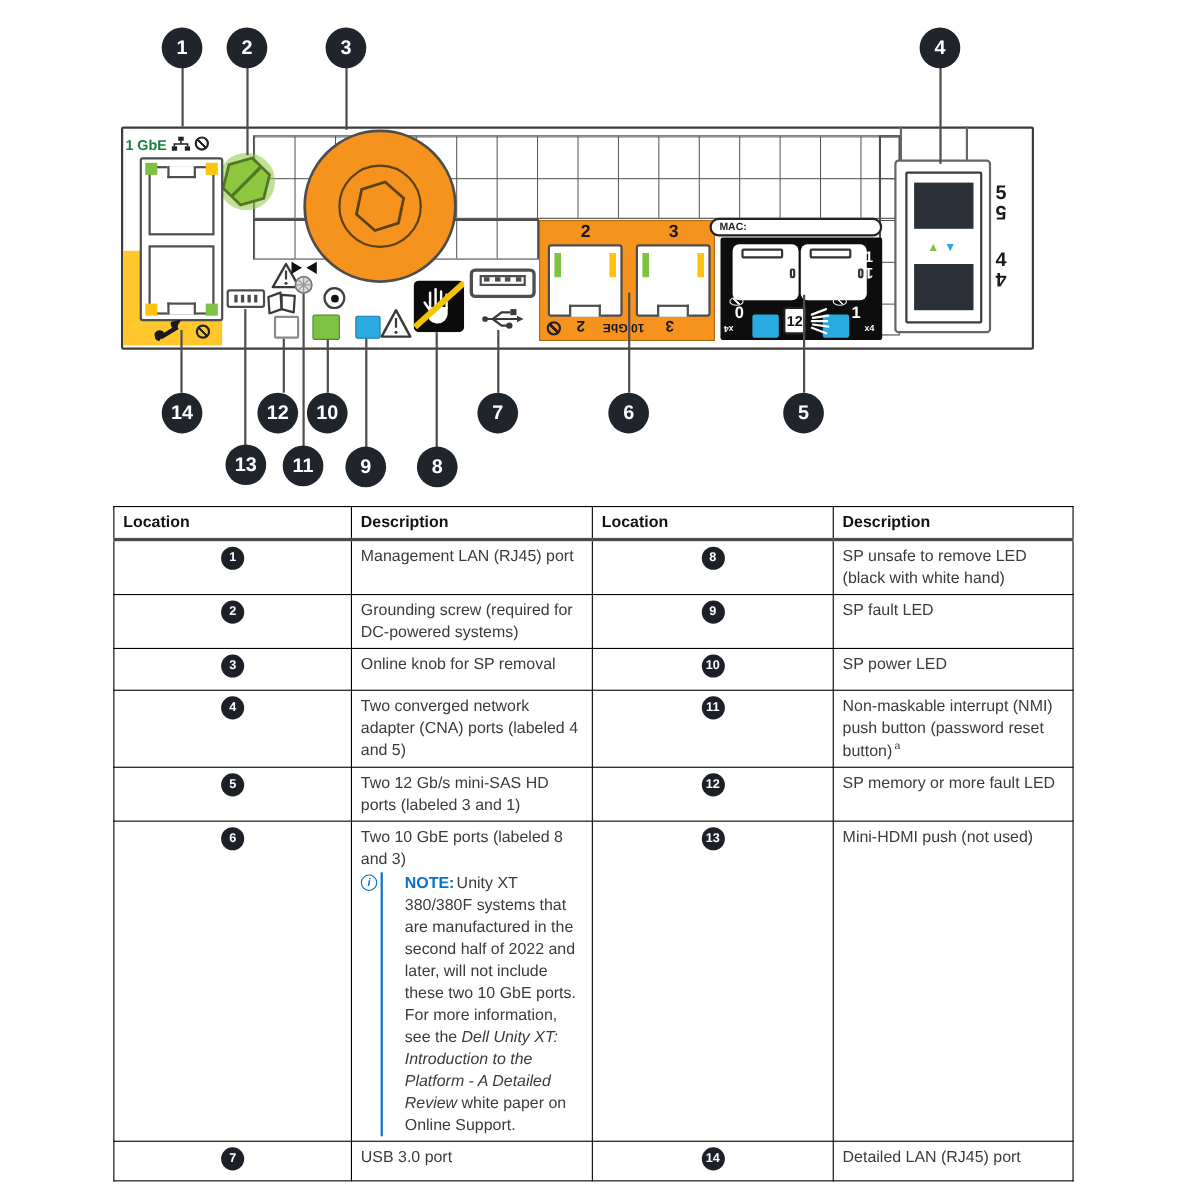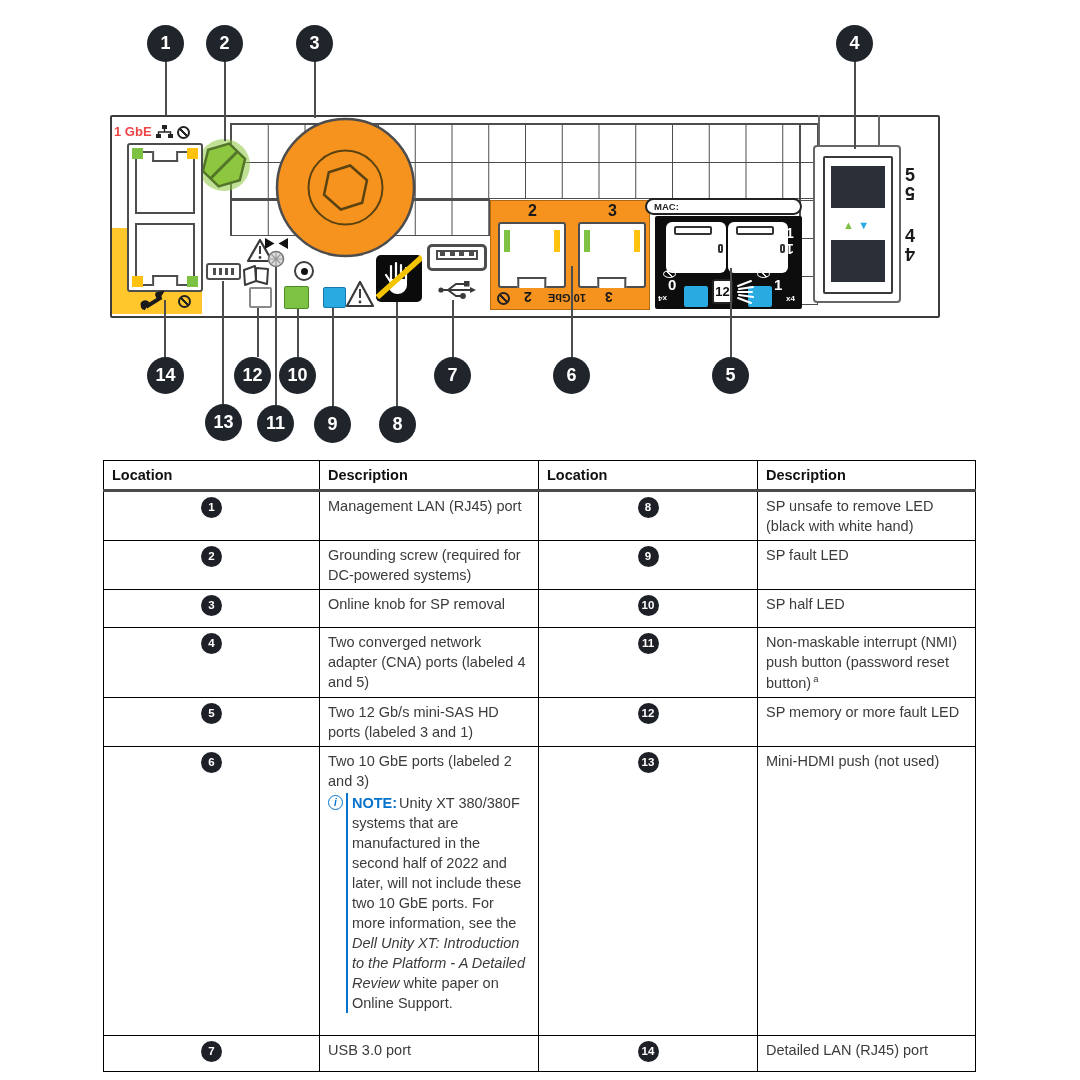--- a/index.html
+++ b/index.html
@@ -14,21 +14,21 @@
   .mgmtblock{position:absolute;left:127px;top:143px;width:76px;height:149px;border:2px solid #4d4d4d;border-radius:3px;background:#fff;z-index:3;box-sizing:border-box;}
   .rj{position:absolute;border:2px solid #4d4d4d;background:#fff;box-sizing:border-box;}
   .rj .slot{position:absolute;left:50%;transform:translateX(-50%);width:46%;height:11px;border:2px solid #4d4d4d;background:#fff;box-sizing:border-box;}
   .rj.nb .slot{bottom:-2px;border-bottom:none;}
   .rj.nt .slot{top:-2px;border-top:none;}
   .led{position:absolute;width:11px;height:11px;z-index:4;}
   .ledstrip{position:absolute;width:6px;height:22px;top:6px;}
   .yellow{position:absolute;background:#FFC72C;z-index:2;}
   .svc-icons{position:absolute;left:140px;top:293px;z-index:3;display:flex;align-items:center;gap:10px;}
   .screwicon{display:inline-block;width:13px;height:13px;border:2px solid #222;border-radius:50%;background:linear-gradient(45deg,transparent 42%,#222 42%,#222 58%,transparent 58%);box-sizing:border-box;}
-  .gbelabel{position:absolute;left:114px;top:124px;z-index:3;display:flex;align-items:flex-end;gap:4px;font-weight:bold;font-size:13px;color:#ef4444;}
+  .gbelabel{position:absolute;left:114px;top:124px;z-index:3;display:flex;align-items:flex-start;gap:4px;font-weight:bold;font-size:13px;color:#15803d;}
   .minihdmi{position:absolute;left:206px;top:263px;width:35px;height:17px;border:2px solid #4d4d4d;border-radius:3px;background:#fff;z-index:3;display:flex;align-items:center;justify-content:center;gap:3px;box-sizing:border-box;}
   .minihdmi i{width:3px;height:7px;background:#4d4d4d;}
   .sqled{position:absolute;z-index:3;box-sizing:border-box;border-radius:2px;}
   .cdot{position:absolute;left:294px;top:261px;width:20px;height:20px;border:2.5px solid #3f3f3f;border-radius:50%;z-index:3;box-sizing:border-box;}
   .cdot b{position:absolute;left:50%;top:50%;width:7px;height:7px;margin:-3.5px;border-radius:50%;background:#111;}
   .handbox{position:absolute;left:376px;top:255px;z-index:3;}
   .usbport{position:absolute;left:427px;top:244px;width:60px;height:27px;border:3px solid #4d4d4d;border-radius:5px;background:#fff;z-index:3;box-sizing:border-box;}
   .usbport .bar{position:absolute;left:6px;top:3px;right:6px;height:10px;border:2px solid #4d4d4d;box-sizing:border-box;display:flex;justify-content:space-around;align-items:flex-start;}
   .usbport .bar i{width:5px;height:4px;background:#4d4d4d;margin-top:0px;}
   .usbtrident{position:absolute;left:437px;top:278px;z-index:3;}
@@ -55,21 +55,21 @@
   .x4{position:absolute;color:#fff;font-weight:bold;font-size:8px;z-index:4;}
   
   table.loc{position:absolute;left:103px;top:460px;width:872px;border-collapse:collapse;table-layout:fixed;font-size:14.5px;line-height:1.38;color:#3b3b3b;}
   table.loc th,table.loc td{border:1.5px solid #000;vertical-align:top;padding:4px 8px;box-sizing:border-box;}
   table.loc th{text-align:left;font-size:14.5px;color:#111;height:27px;border-bottom:3px solid #4a4a4a;}
   td.locc{text-align:center;padding-top:7px;}
   .badge{display:inline-flex;width:21px;height:21px;border-radius:50%;background:#1d2127;color:#fff;font-weight:bold;font-size:11.5px;align-items:center;justify-content:center;}
   sup{font-size:9.5px;margin-left:2px;}
   .note{display:flex;margin-top:2px;}
   .note-i{flex:0 0 auto;width:15px;height:15px;border:1.5px solid #0672CB;border-radius:50%;color:#0672CB;font-size:10px;font-style:italic;font-weight:bold;text-align:center;line-height:14px;margin:2px 3px 0 0;box-sizing:border-box;}
-  .note-body{border-left:2.5px solid #0672CB;padding-left:4px;}
+  .note-body{border-left:2.5px solid #0672CB;padding-left:20px;}
   .note-label{color:#0672CB;font-weight:bold;margin-right:2px;}
   .it{font-style:italic;}
 </style>
 </head>
 <body>
 
 <div id="diagram">
 
   <div class="chassis"></div>
   <div class="cnanotch"></div>
@@ -327,38 +327,38 @@
     <tr style="height:47px;">
       <td class="locc"><span class="badge">2</span></td>
       <td>Grounding screw (required for DC-powered systems)</td>
       <td class="locc"><span class="badge">9</span></td>
       <td>SP fault LED</td>
     </tr>
     <tr style="height:38px;">
       <td class="locc"><span class="badge">3</span></td>
       <td>Online knob for SP removal</td>
       <td class="locc"><span class="badge">10</span></td>
-      <td>SP half LED</td>
+      <td>SP power LED</td>
     </tr>
     <tr style="height:66px;">
       <td class="locc"><span class="badge">4</span></td>
       <td>Two converged network adapter (CNA) ports (labeled 4 and 5)</td>
       <td class="locc"><span class="badge">11</span></td>
       <td><span>Non-maskable interrupt (NMI) push button (password reset button)</span><sup>a</sup></td>
     </tr>
     <tr style="height:47px;">
       <td class="locc"><span class="badge">5</span></td>
       <td>Two 12 Gb/s mini-SAS HD ports (labeled 3 and 1)</td>
       <td class="locc"><span class="badge">12</span></td>
       <td>SP memory or more fault LED</td>
     </tr>
     <tr style="height:289px;">
       <td class="locc"><span class="badge">6</span></td>
       <td>
-        <span>Two 10 GbE ports (labeled 2 and 3)</span>
+        <span>Two 10 GbE ports (labeled 8 and 3)</span>
         <div class="note">
           <span class="note-i">i</span>
           <div class="note-body">
             <span class="note-label">NOTE:</span><span>Unity XT 380/380F systems that are manufactured in the second half of 2022 and later, will not include these two 10 GbE ports. For more information, see the</span>
             <span class="it">Dell Unity XT: Introduction to the Platform - A Detailed Review</span>
             <span>white paper on Online Support.</span>
           </div>
         </div>
       </td>
       <td class="locc"><span class="badge">13</span></td>

